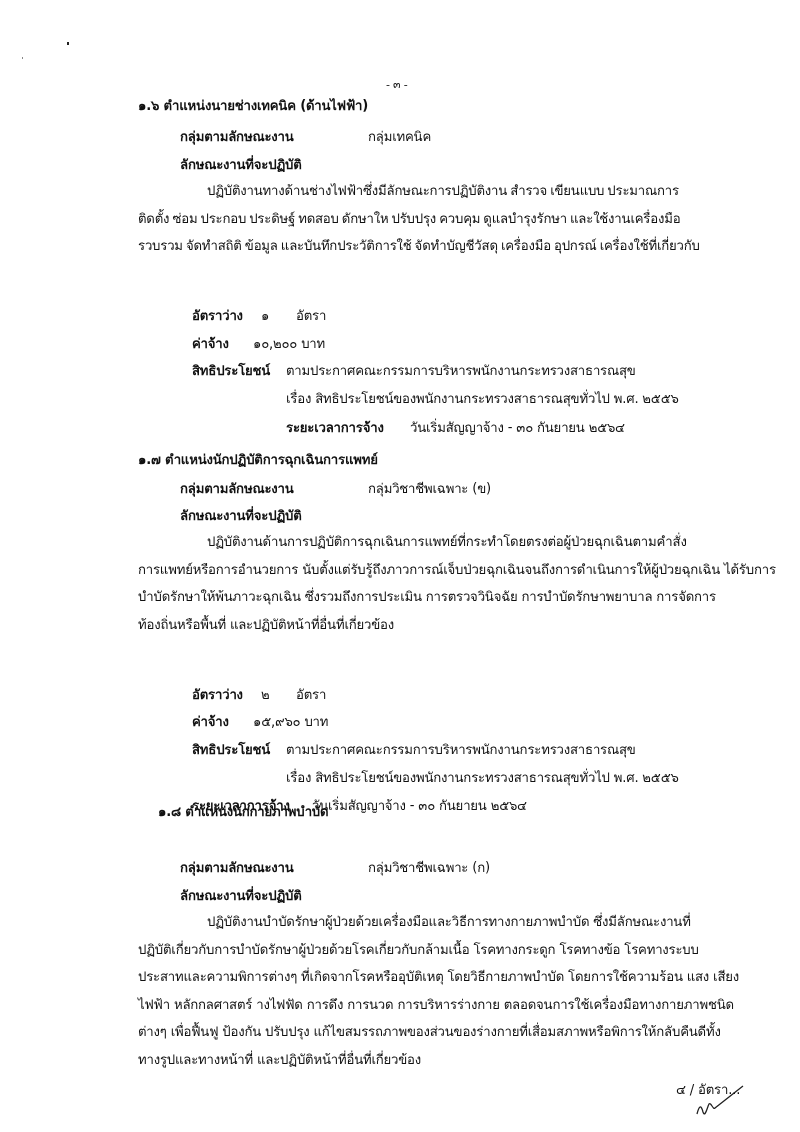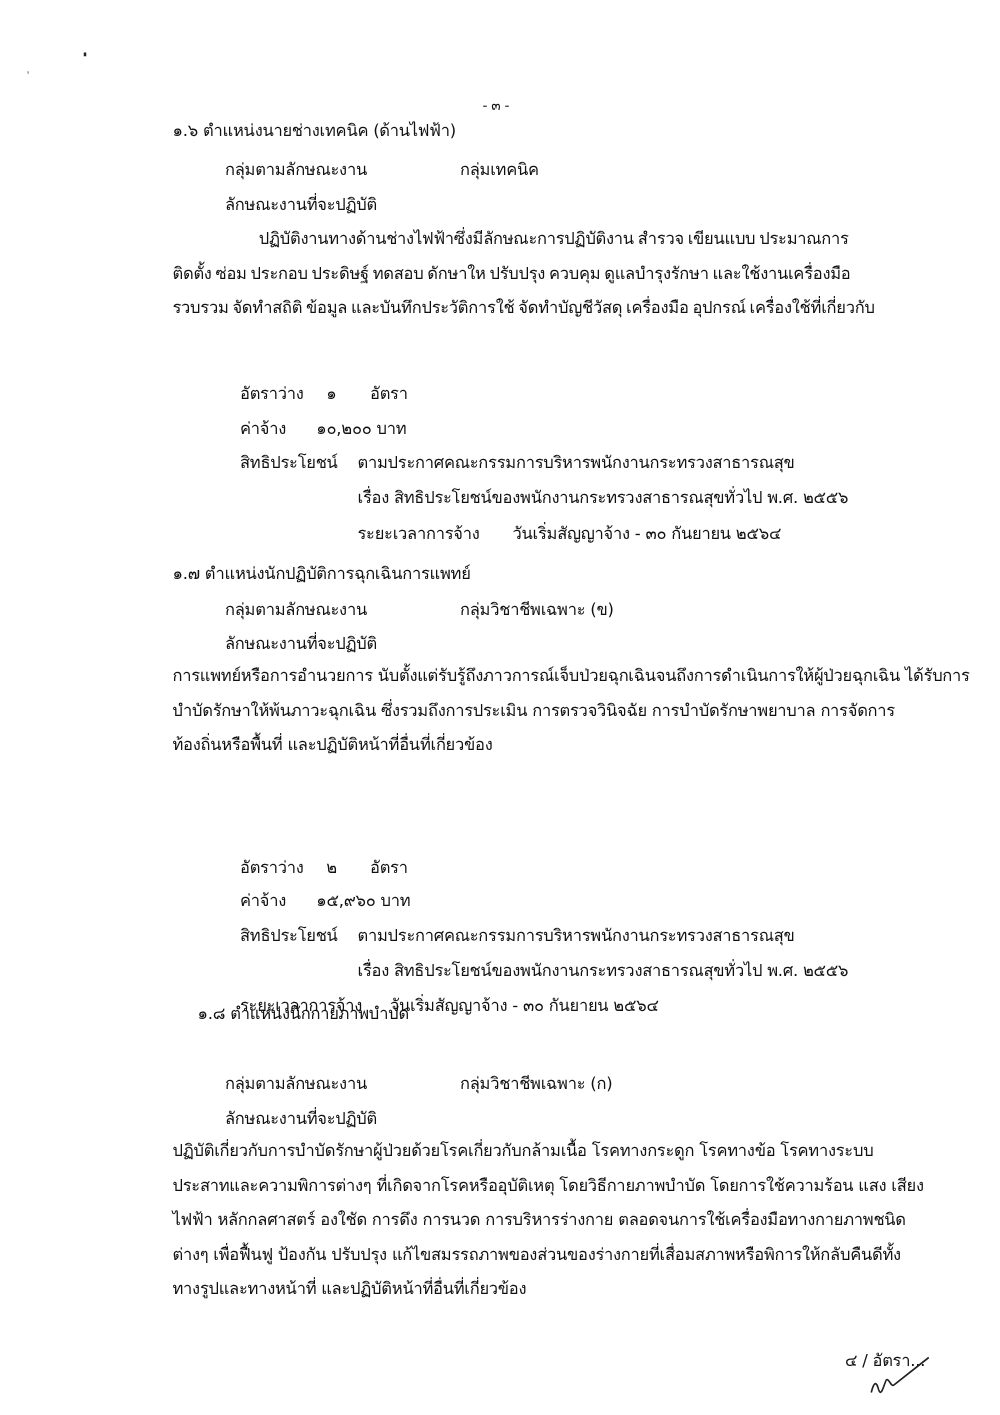--- a/index.html
+++ b/index.html
@@ -4,21 +4,21 @@
 <style>
   html, body { margin: 0; padding: 0; background: #ffffff; }
   body {
     width: 800px; height: 1132px; position: relative; overflow: hidden;
     font-family: "DejaVu Sans", "Liberation Sans", sans-serif;
     color: #111111;
   }
   .page { position: absolute; left: 0; top: 0; width: 800px; height: 1132px; }
   .abs { position: absolute; white-space: nowrap; }
   .t { font-size: 13.2px; line-height: 16px; letter-spacing: -0.2px; }
-  .b { font-weight: normal; }
+  .b { font-weight: bold; }
   .para { position: absolute; font-size: 13.2px; line-height: 27.5px; letter-spacing: -0.2px; }
   .para .ln { display: block; white-space: nowrap; }
   .dot { position: absolute; background: #222; }
   .sig { position: absolute; }
 </style>
 </head>
 <body>
 
 <div class="page">
 
@@ -45,43 +45,45 @@
   <div class="abs t" style="left:286px;top:363px;">ตามประกาศคณะกรรมการบริหารพนักงานกระทรวงสาธารณสุข</div>
   <div class="abs t" style="left:286px;top:391px;">เรื่อง สิทธิประโยชน์ของพนักงานกระทรวงสาธารณสุขทั่วไป พ.ศ. ๒๕๕๖</div>
   <div class="abs t b" style="left:286px;top:420px;">ระยะเวลาการจ้าง</div>
   <div class="abs t" style="left:410px;top:420px;">วันเริ่มสัญญาจ้าง - ๓๐ กันยายน ๒๕๖๔</div>
 
   <div class="abs t b" style="left:138px;top:452px;">๑.๗ ตำแหน่งนักปฏิบัติการฉุกเฉินการแพทย์</div>
   <div class="abs t b" style="left:180px;top:481px;">กลุ่มตามลักษณะงาน</div>
   <div class="abs t" style="left:368px;top:481px;">กลุ่มวิชาชีพเฉพาะ (ข)</div>
   <div class="abs t b" style="left:180px;top:508px;">ลักษณะงานที่จะปฏิบัติ</div>
   <div class="para" style="left:138px;top:528px;">
+    <span class="ln" style="padding-left:69px;">ปฏิบัติงานด้านการปฏิบัติการฉุกเฉินการแพทย์ที่กระทำโดยตรงต่อผู้ป่วยฉุกเฉินตามคำสั่ง</span>
     <span class="ln">การแพทย์หรือการอำนวยการ นับตั้งแต่รับรู้ถึงภาวการณ์เจ็บป่วยฉุกเฉินจนถึงการดำเนินการให้ผู้ป่วยฉุกเฉิน ได้รับการ</span>
     <span class="ln">บำบัดรักษาให้พ้นภาวะฉุกเฉิน ซึ่งรวมถึงการประเมิน การตรวจวินิจฉัย การบำบัดรักษาพยาบาล การจัดการ</span>
     <span class="ln">ท้องถิ่นหรือพื้นที่ และปฏิบัติหน้าที่อื่นที่เกี่ยวข้อง</span>
   </div>
   <div class="abs t b" style="left:192px;top:687px;">อัตราว่าง</div>
   <div class="abs t" style="left:261px;top:687px;">๒</div>
   <div class="abs t" style="left:296px;top:687px;">อัตรา</div>
   <div class="abs t b" style="left:192px;top:714px;">ค่าจ้าง</div>
   <div class="abs t" style="left:253px;top:714px;">๑๕,๙๖๐ บาท</div>
   <div class="abs t b" style="left:192px;top:742px;">สิทธิประโยชน์</div>
   <div class="abs t" style="left:286px;top:742px;">ตามประกาศคณะกรรมการบริหารพนักงานกระทรวงสาธารณสุข</div>
   <div class="abs t" style="left:286px;top:770px;">เรื่อง สิทธิประโยชน์ของพนักงานกระทรวงสาธารณสุขทั่วไป พ.ศ. ๒๕๕๖</div>
   <div class="abs t b" style="left:192px;top:798px;">ระยะเวลาการจ้าง</div>
   <div class="abs t" style="left:312px;top:798px;">วันเริ่มสัญญาจ้าง - ๓๐ กันยายน ๒๕๖๔</div>
 
   <div class="abs t b" style="left:138px;top:804px;margin-left:20px;">๑.๘ ตำแหน่งนักกายภาพบำบัด</div>
   <div class="abs t b" style="left:180px;top:860px;">กลุ่มตามลักษณะงาน</div>
   <div class="abs t" style="left:368px;top:860px;">กลุ่มวิชาชีพเฉพาะ (ก)</div>
   <div class="abs t b" style="left:180px;top:888px;">ลักษณะงานที่จะปฏิบัติ</div>
   <div class="para" style="left:138px;top:908px;">
+    <span class="ln" style="padding-left:69px;">ปฏิบัติงานบำบัดรักษาผู้ป่วยด้วยเครื่องมือและวิธีการทางกายภาพบำบัด ซึ่งมีลักษณะงานที่</span>
     <span class="ln">ปฏิบัติเกี่ยวกับการบำบัดรักษาผู้ป่วยด้วยโรคเกี่ยวกับกล้ามเนื้อ โรคทางกระดูก โรคทางข้อ โรคทางระบบ</span>
     <span class="ln">ประสาทและความพิการต่างๆ ที่เกิดจากโรคหรืออุบัติเหตุ โดยวิธีกายภาพบำบัด โดยการใช้ความร้อน แสง เสียง</span>
-    <span class="ln">ไฟฟ้า หลักกลศาสตร์ องใชัด การดึง การนวด การบริหารร่างกาย ตลอดจนการใช้เครื่องมือทางกายภาพชนิด</span>
+    <span class="ln">ไฟฟ้า หลักกลศาสตร์ างไฟฟัด การดึง การนวด การบริหารร่างกาย ตลอดจนการใช้เครื่องมือทางกายภาพชนิด</span>
     <span class="ln">ต่างๆ เพื่อฟื้นฟู ป้องกัน ปรับปรุง แก้ไขสมรรถภาพของส่วนของร่างกายที่เสื่อมสภาพหรือพิการให้กลับคืนดีทั้ง</span>
     <span class="ln">ทางรูปและทางหน้าที่ และปฏิบัติหน้าที่อื่นที่เกี่ยวข้อง</span>
   </div>
 
   <div class="abs t" style="left:676px;top:1082px;">๔ / อัตรา...</div>
   <svg class="sig" style="left:693px;top:1078px;" width="60" height="42" viewBox="0 0 60 42">
     <path d="M4 36 C6 28, 8 26, 10 34 C12 40, 14 30, 16 26 C18 24, 20 32, 22 30 L50 8" fill="none" stroke="#222" stroke-width="1.3"></path>
   </svg>
 </div>
 

